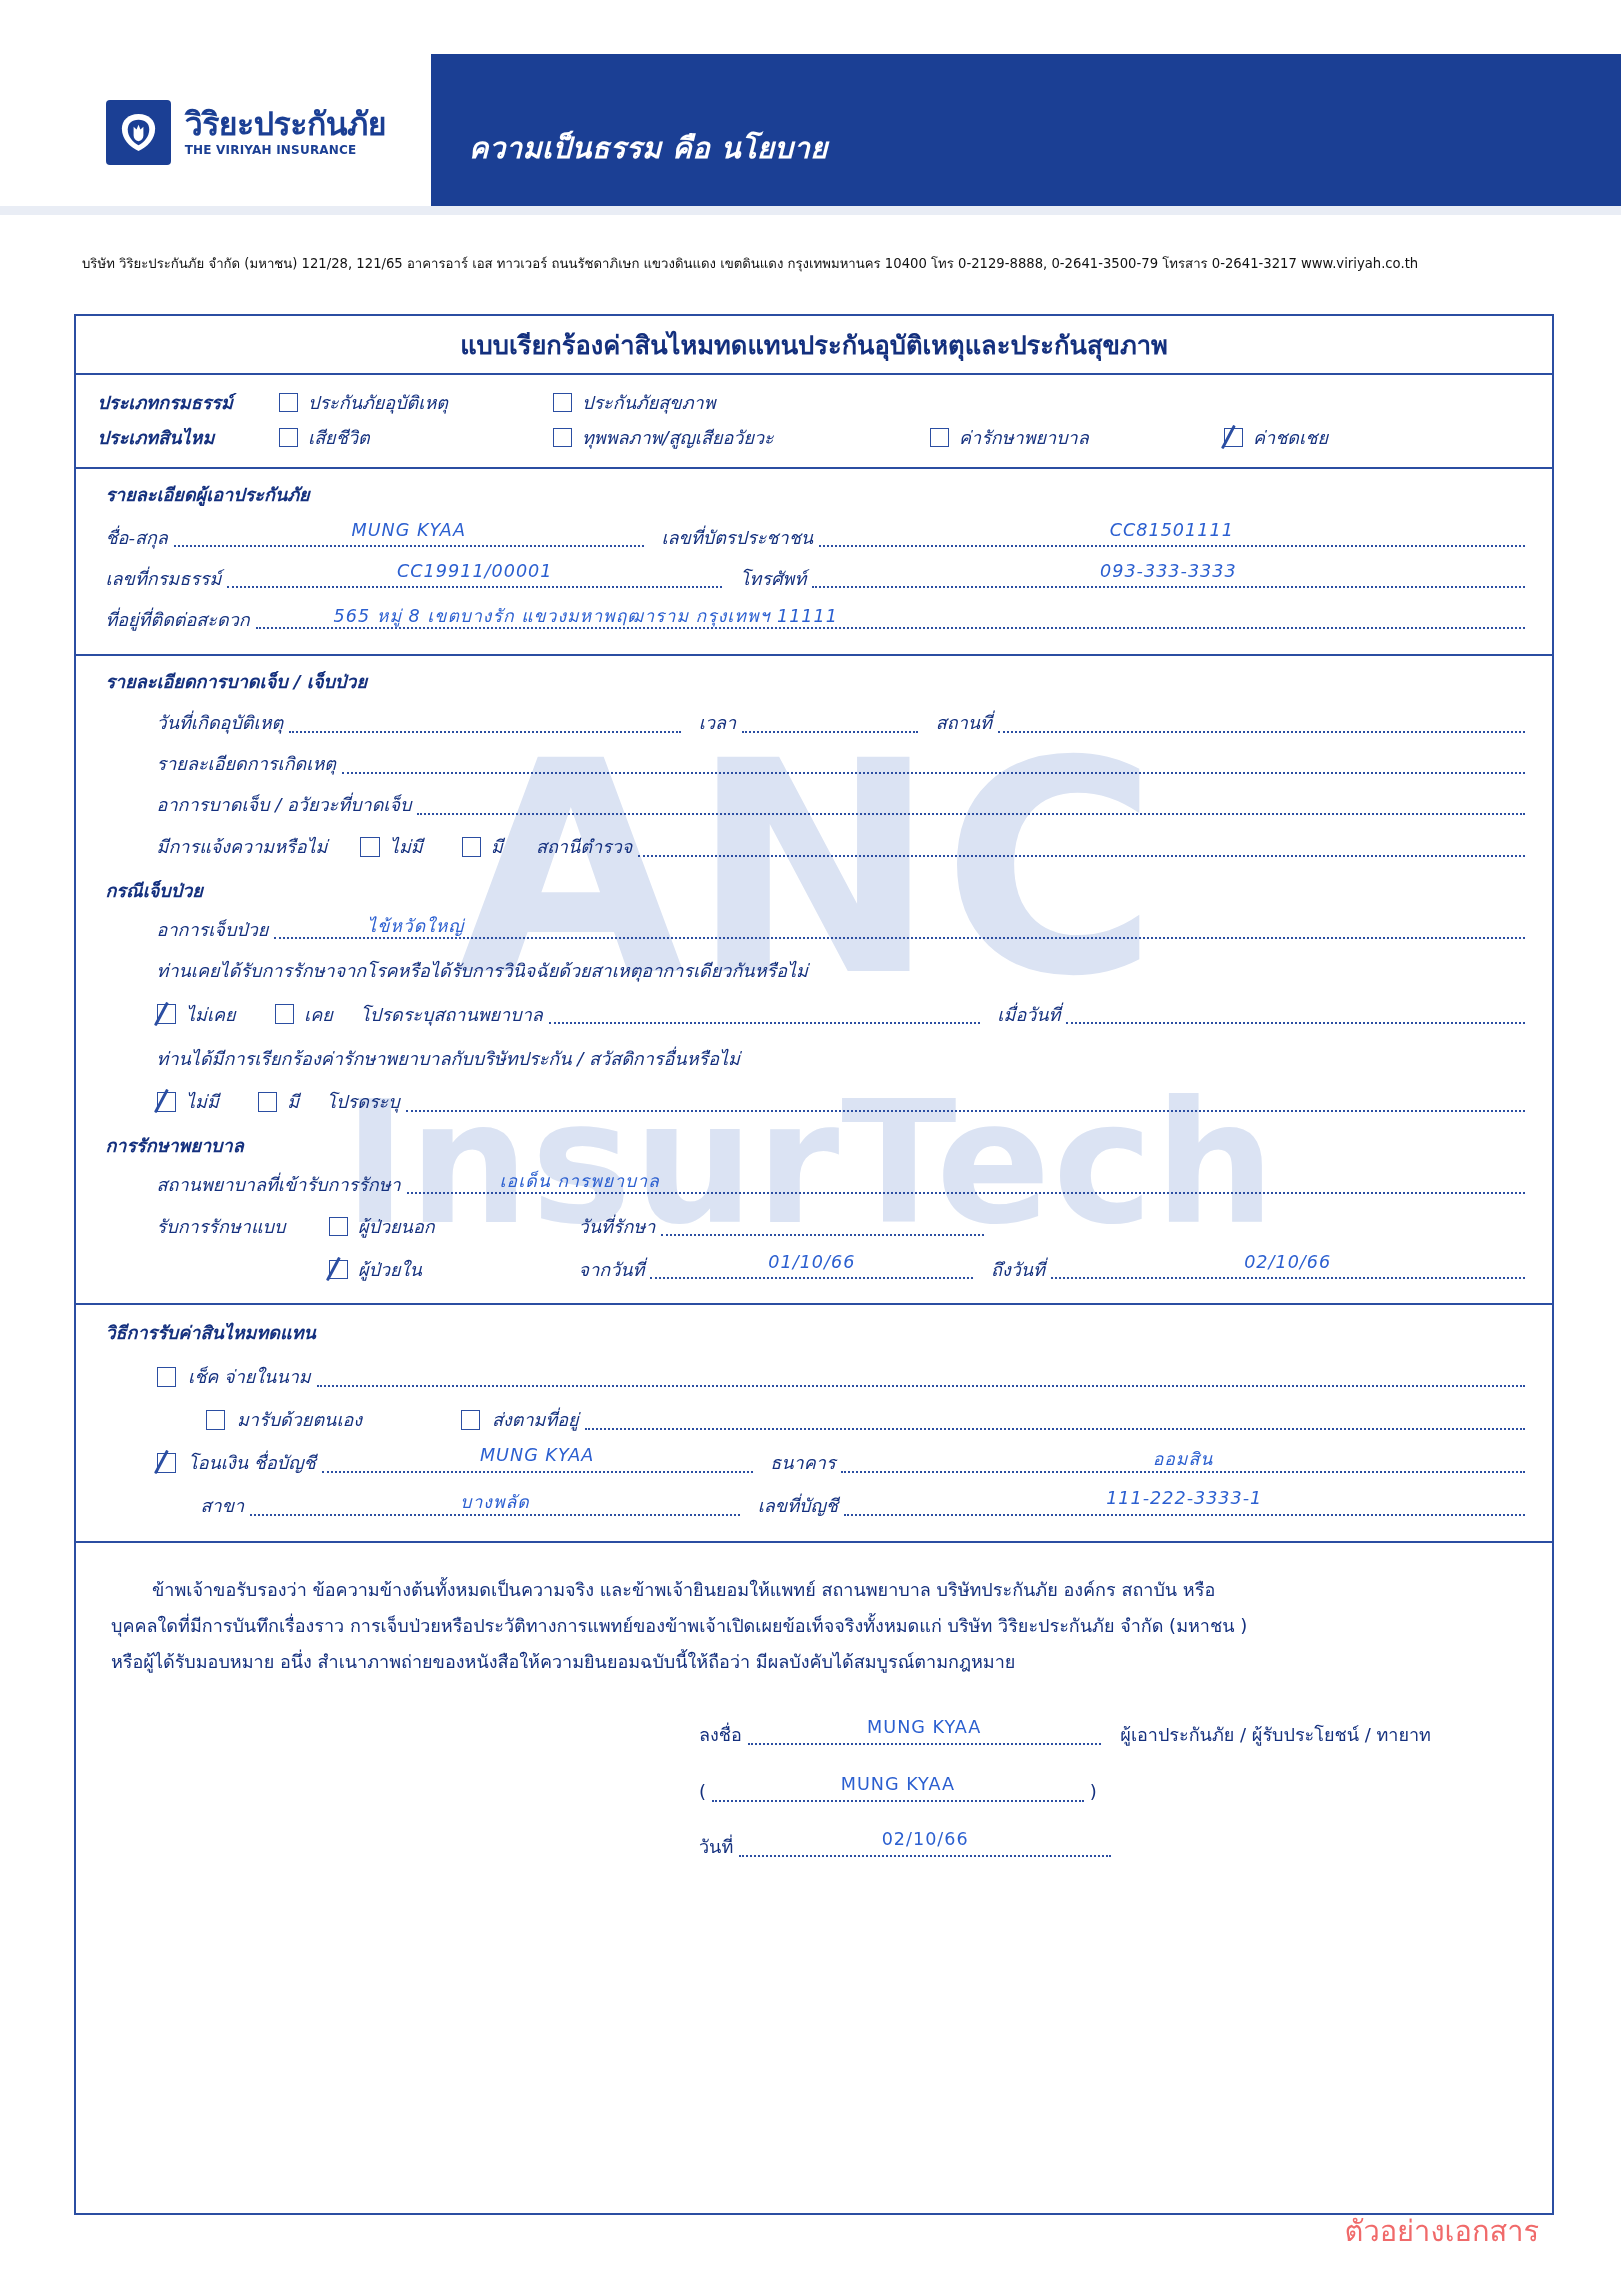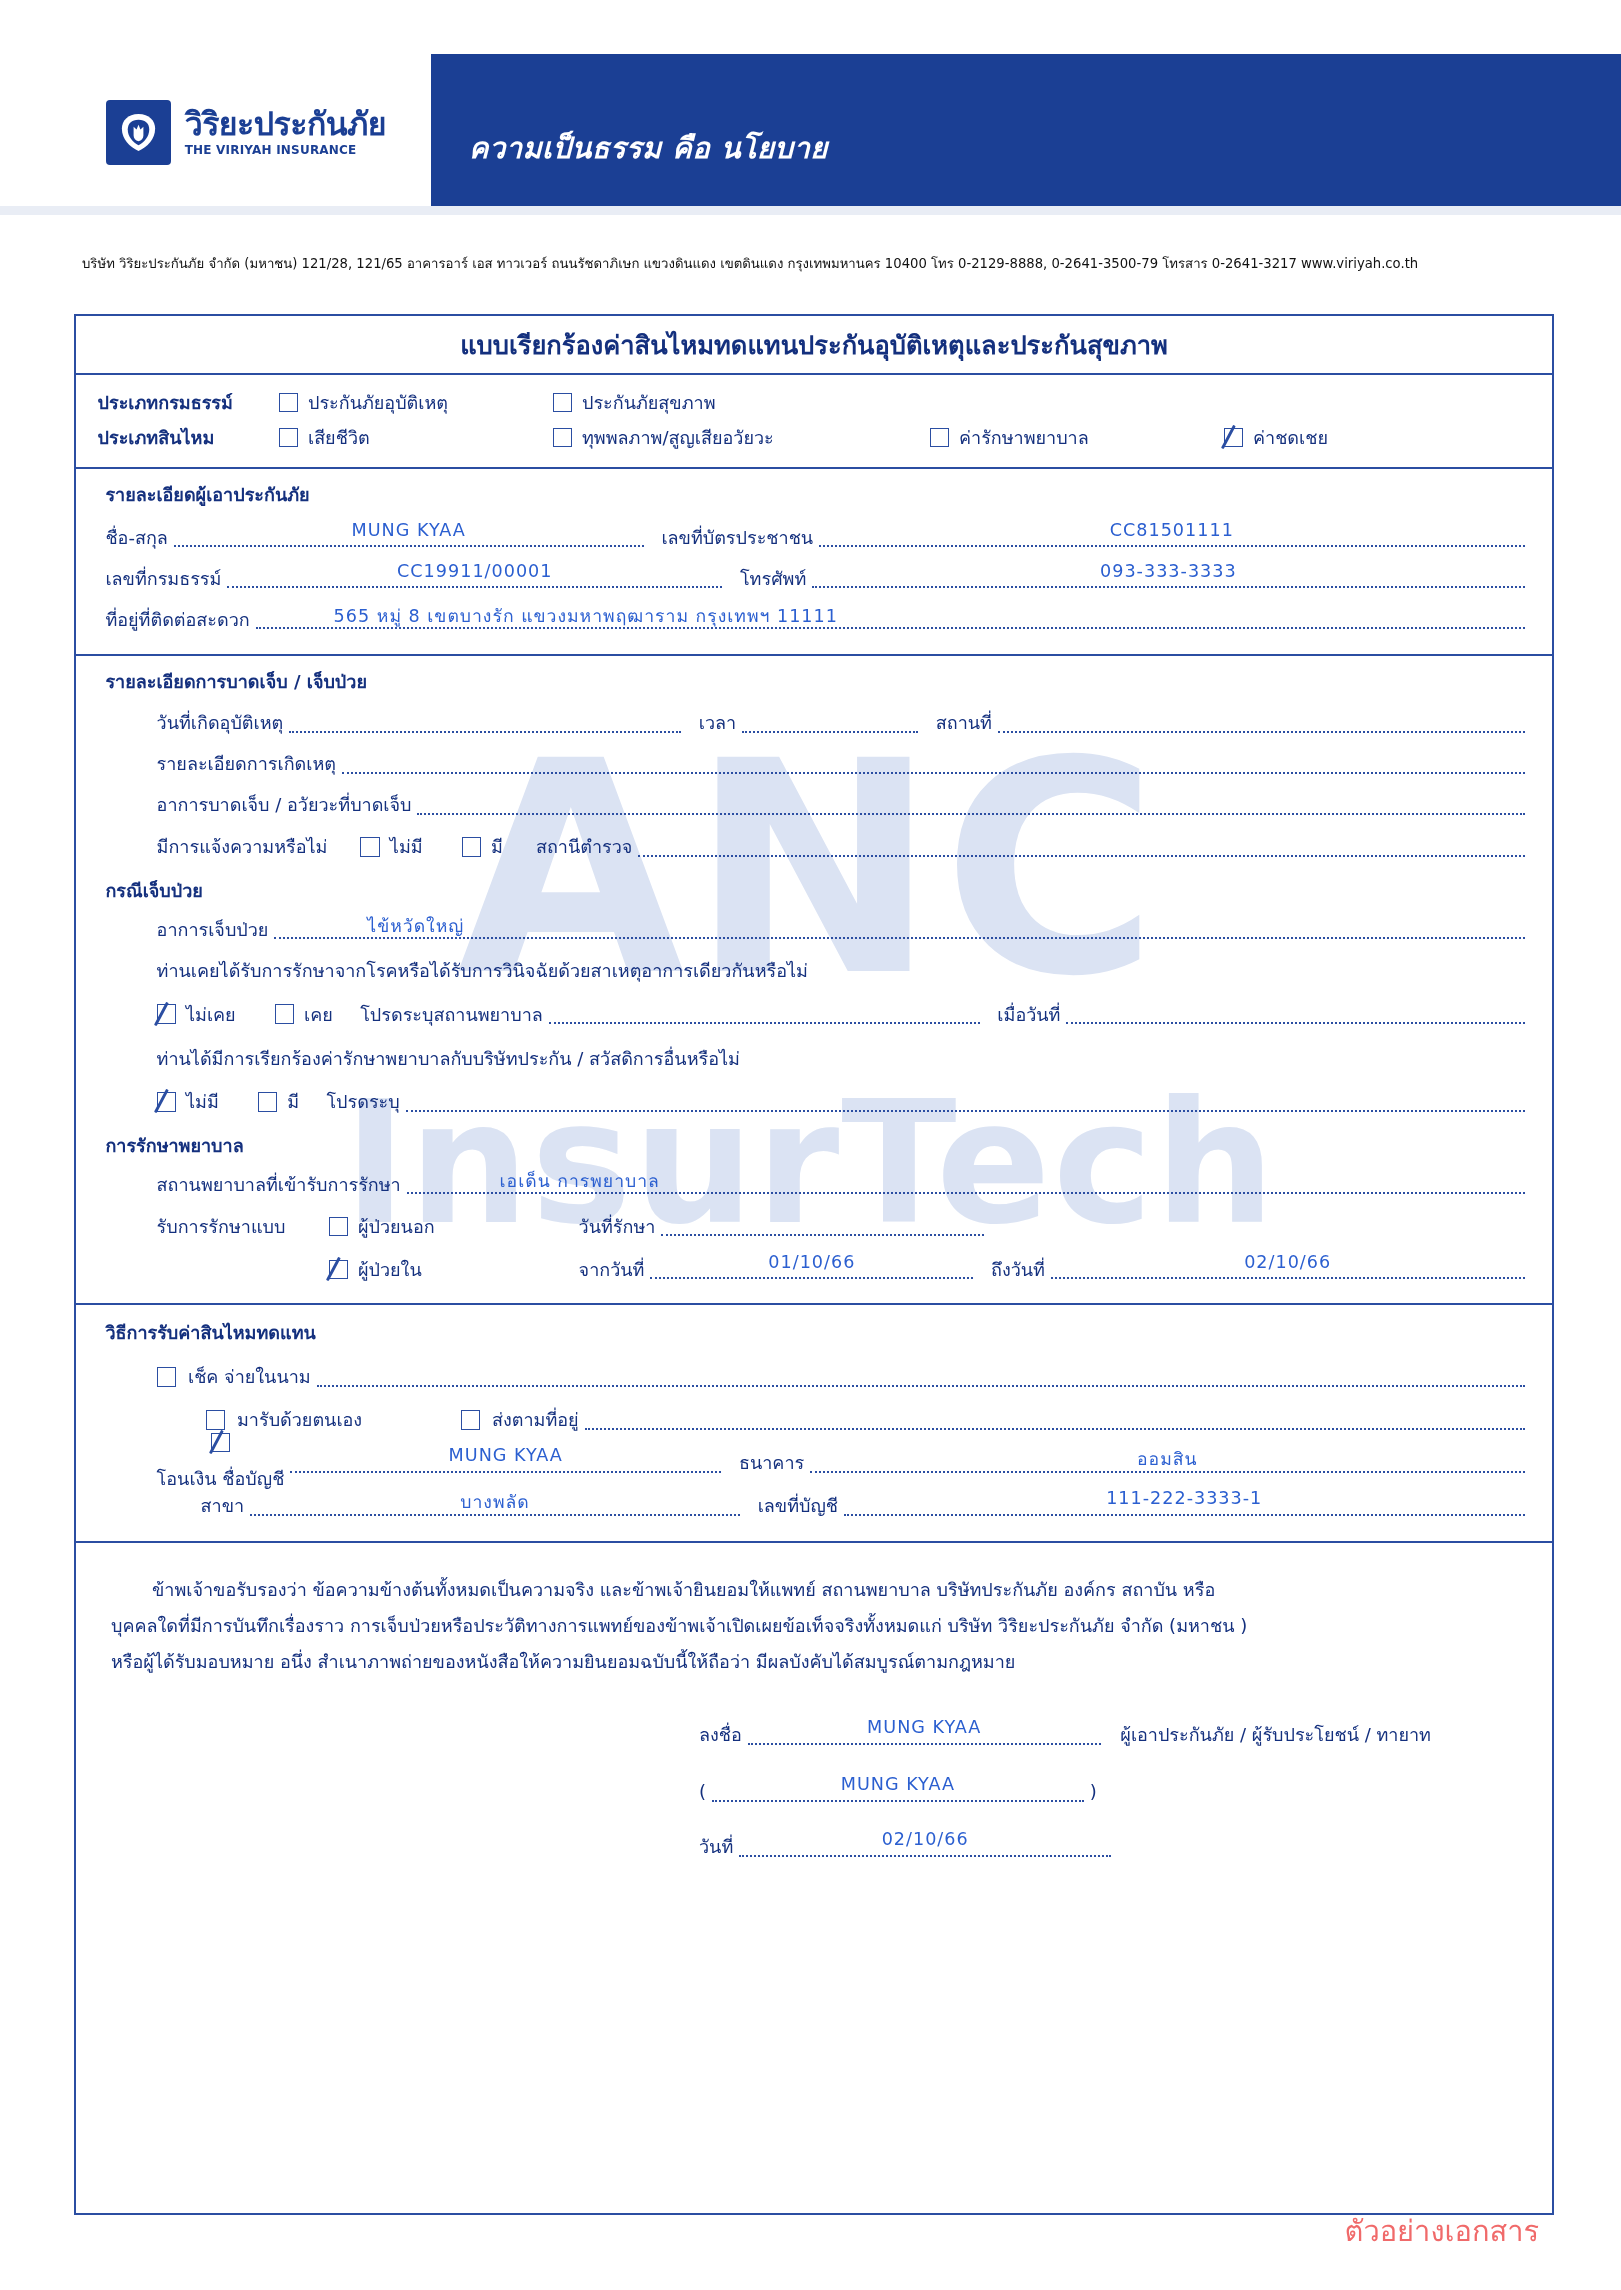--- a/index.html
+++ b/index.html
@@ -56,21 +56,21 @@
   }
   .title-bar {
     height: 59px; border-bottom: 2px solid #2b4ea2;
     display:flex; align-items:center; justify-content:center;
   }
   .title-bar .t {
     font-size: 25.5px; font-weight: bold; color: #14307e;
   }
 
   .sect { position: relative; }
-  .sect-border-bottom { border-bottom: 2px solid #2b4ea2; }
+  .sect-border-bottom { border-bottom: 2px solid #2b4ea2; font-style: italic; }
 
   .row { display: flex; align-items: center; }
   .lbl { color: #14307e; font-size: 18px; font-weight: bold; }
   .lbl-n { color: #14307e; font-size: 18px; }
 
   
   .cb {
     width: 19.6px; height: 19.6px; border: 1.6px solid #2b4ea2; background:#fff;
     display:inline-block; position: relative; flex: none;
   }
@@ -367,21 +367,21 @@
         <span class="row" style="gap:11.8px;">
           <span class="cb"></span>
           <span class="lbl-n">ส่งตามที่อยู่</span>
         </span>
         <span class="dots">
           <span class="filled"></span>
         </span>
       </div>
 
       <div class="row" style="height:43px; padding-left:59px;">
-        <span class="row" style="gap:11.8px;flex-direction:column;">
+        <span class="row" style="gap:11.8px;">
           <span class="cb checked"></span>
           <span class="lbl-n">โอนเงิน  ชื่อบัญชี</span>
         </span>
         <span class="dots" style="max-width:431px;">
           <span class="filled">MUNG  KYAA</span>
         </span>
         <span class="lbl-n" style="margin-left:11.8px;">ธนาคาร</span>
         <span class="dots">
           <span class="filled">ออมสิน</span>
         </span>

